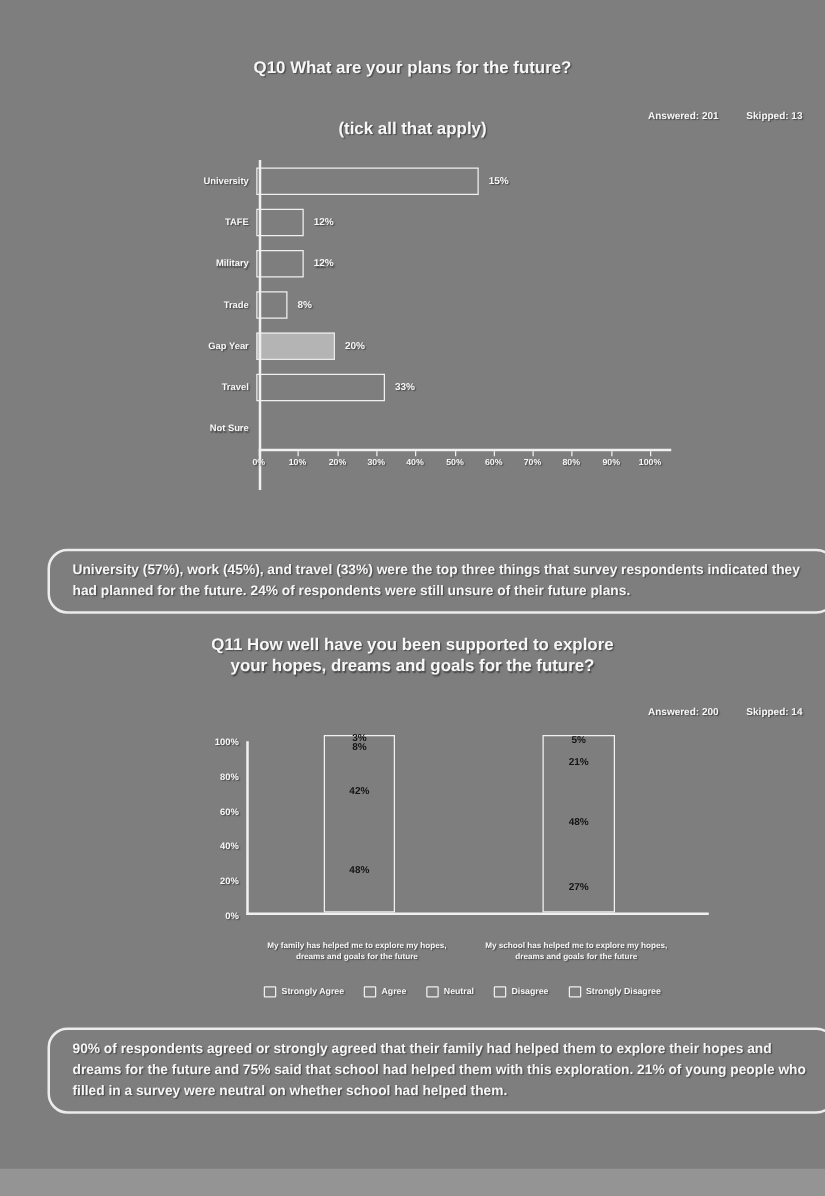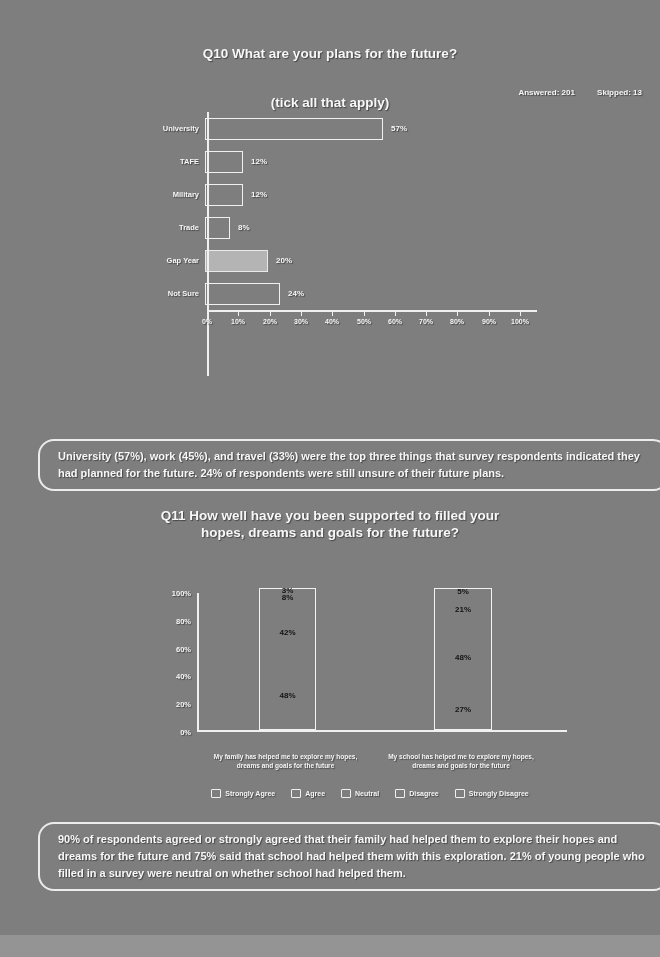--- a/index.html
+++ b/index.html
@@ -18,21 +18,21 @@
 
   
   .q-title { position:absolute; left:0; width:660px; text-align:center;
     font-size:13.5px; font-weight:bold; line-height:1.25; }
   .q11-title { left:160px; width:340px; }
   .answered-line { position:absolute; left:0; width:652px; text-align:right;
     font-size:8px; font-weight:bold; }
   .answered-line span { margin:0 10px; }
 
   
-  #chart1 { position:absolute; left:155px; top:112px; }
+  #chart1 { position:absolute; left:155px; top:128px; }
   .c1-row { display:flex; align-items:center; height:33px; }
   .c1-label { width:50px; text-align:right; padding-right:6px;
     font-size:7.5px; font-weight:bold; }
   .c1-track { position:relative; width:360px; height:22px; }
   .c1-bar { position:absolute; left:0; top:0; height:22px;
     border:1.5px solid #f0f0f0; background:transparent; }
   .c1-bar.hl { background:#b4b4b4; border-color:#e9e9e9; }
   .c1-val { position:absolute; top:6px; font-size:8px; font-weight:bold; }
   #c1-axis { position:relative; margin-left:52px; width:330px; height:18px;
     border-top:2px solid #f0f0f0; }
@@ -81,21 +81,21 @@
     <span>Answered: 201</span>
     <span>Skipped: 13</span>
   </div>
 
   <div id="chart1">
     <div id="c1-rows" style="position: relative;">
         <div class="c1-row">
           <span class="c1-label emboss">University</span>
           <div class="c1-track">
             <div class="c1-bar" style="width: 178px;"></div>
-            <span class="c1-val emboss" style="left: 186px;">57%</span>
+            <span class="c1-val emboss" style="left: 186px;">15%</span>
           </div>
         </div>
         <div class="c1-row">
           <span class="c1-label emboss">TAFE</span>
           <div class="c1-track">
             <div class="c1-bar" style="width: 38px;"></div>
             <span class="c1-val emboss" style="left: 46px;">12%</span>
           </div>
         </div>
         <div class="c1-row">
@@ -113,25 +113,28 @@
           </div>
         </div>
         <div class="c1-row">
           <span class="c1-label emboss">Gap Year</span>
           <div class="c1-track">
             <div class="c1-bar hl" style="width: 63px;"></div>
             <span class="c1-val emboss" style="left: 71px;">20%</span>
           </div>
         </div>
         <div class="c1-row">
+          <span class="c1-label emboss">Travel</span>
+          <div class="c1-track">
+            <div class="c1-bar" style="width: 103px;"></div>
+            <span class="c1-val emboss" style="left: 111px;">33%</span>
+          </div>
+        </div>
+        <div class="c1-row">
           <span class="c1-label emboss">Not Sure</span>
-          <div class="c1-track">
-            <div class="c1-bar" style="width: 75px;"></div>
-            <span class="c1-val emboss" style="left: 83px;">24%</span>
-          </div>
         </div>
         <div style="position: absolute; left: 52px; top: 0px; width: 2px; height: 264px; background: rgb(240, 240, 240);"></div>
       </div>
     <div id="c1-axis">
         <div class="c1-tickmark" style="left: 0px;"></div>
         <span class="c1-ticklabel emboss" style="left: -15px;">0%</span>
         <div class="c1-tickmark" style="left: 31px;"></div>
         <span class="c1-ticklabel emboss" style="left: 16px;">10%</span>
         <div class="c1-tickmark" style="left: 63px;"></div>
         <span class="c1-ticklabel emboss" style="left: 48px;">20%</span>
@@ -149,21 +152,25 @@
         <span class="c1-ticklabel emboss" style="left: 235px;">80%</span>
         <div class="c1-tickmark" style="left: 282px;"></div>
         <span class="c1-ticklabel emboss" style="left: 267px;">90%</span>
         <div class="c1-tickmark" style="left: 313px;"></div>
         <span class="c1-ticklabel emboss" style="left: 298px;">100%</span>
       </div>
   </div>
 
   <div class="callout emboss" style="top:439px;">University (57%), work (45%), and travel (33%) were the top three things that survey respondents indicated they had planned for the future. 24% of respondents were still unsure of their future plans.</div>
 
-  <div class="q-title q11-title emboss" style="top:508px;">Q11 How well have you been supported to filled your hopes, dreams and goals for the future?</div>
+  <div class="q-title q11-title emboss" style="top:508px;">Q11 How well have you been supported to explore your hopes, dreams and goals for the future?</div>
+  <div class="answered-line emboss" style="top:565px;">
+    <span>Answered: 200</span>
+    <span>Skipped: 14</span>
+  </div>
 
   <div id="chart2">
     <div id="c2-ylabels">
         <span class="c2-ylabel emboss" style="top: 140px;">0%</span>
         <span class="c2-ylabel emboss" style="top: 112.2px;">20%</span>
         <span class="c2-ylabel emboss" style="top: 84.4px;">40%</span>
         <span class="c2-ylabel emboss" style="top: 56.6px;">60%</span>
         <span class="c2-ylabel emboss" style="top: 28.8px;">80%</span>
         <span class="c2-ylabel emboss" style="top: 1px;">100%</span>
       </div>

